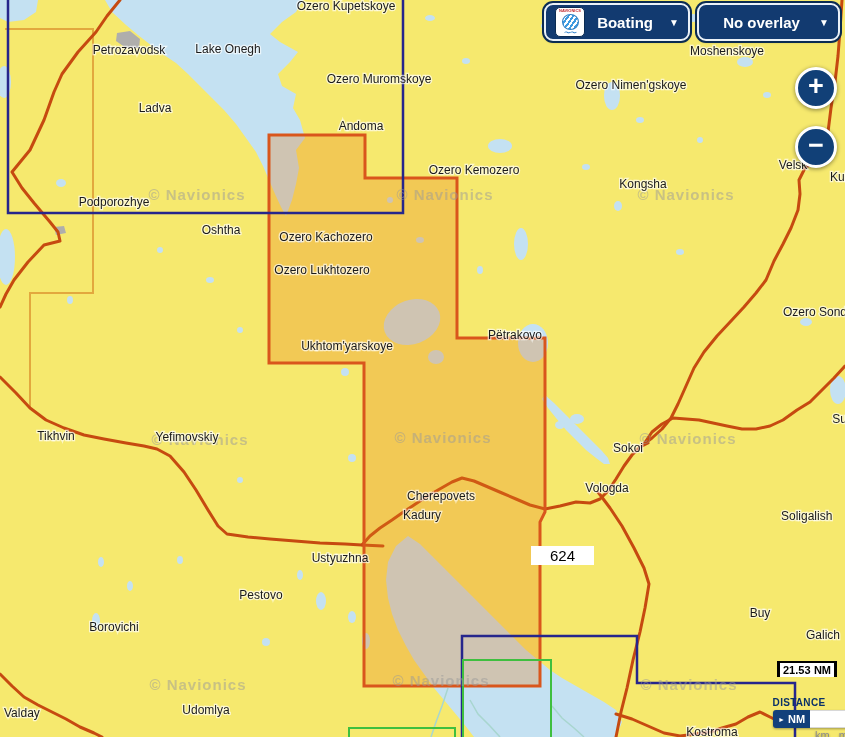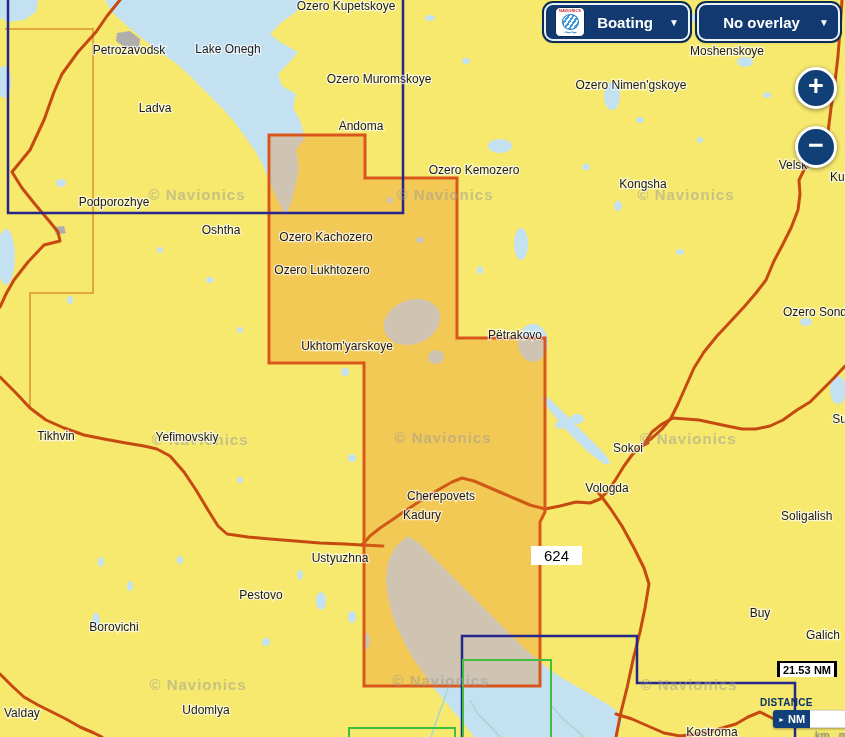--- a/index.html
+++ b/index.html
@@ -26,33 +26,33 @@
     color:#fff;font-size:27px;font-weight:bold;display:flex;align-items:center;justify-content:center;
     box-sizing:border-box;cursor:pointer;padding-bottom:3px;}
   #zoom-in{top:67px;}
   #zoom-out{top:126px;}
   
   .scalebar{position:absolute;left:777px;top:661px;width:60px;height:16px;background:#fff;
     border-top:2px solid #000;border-left:3px solid #000;border-right:3px solid #000;
     display:flex;justify-content:space-between;align-items:center;padding:0 3px;box-sizing:border-box;
     font-size:11px;font-weight:bold;color:#000;}
   
-  .dist-title{position:absolute;left:760px;top:697px;width:78px;text-align:left;
+  .dist-title{position:absolute;left:760px;top:697px;width:78px;text-align:center;
     color:#0A3168;font-weight:bold;font-size:10px;letter-spacing:.3px;}
   .dist-btns{position:absolute;left:773px;top:710px;display:flex;align-items:stretch;height:18px;
     filter:drop-shadow(0 1px 1px rgba(0,0,0,.35));}
   .unit-sel{background:#12407B;color:#fff;font-weight:bold;font-size:11px;display:flex;
     align-items:center;gap:3px;padding:0 5px;border-radius:3px 0 0 3px;cursor:pointer;}
   .unit-sel .tri{font-size:7px;}
   .unit-alt{background:#fff;color:#8C8C8C;font-size:11px;display:flex;align-items:center;gap:9px;
     padding:0 5px;border-radius:0 3px 3px 0;border:1px solid #D8D8D8;border-left:none;box-sizing:border-box;}
   .unit-alt span{cursor:pointer;margin-top:32px;}
   
   .region-tag{position:absolute;left:531px;top:546px;background:#fff;color:#000;
-    font-size:15px;line-height:19px;padding:0 13px;}
+    font-size:15px;line-height:19px;padding:0 19px;}
 </style>
 </head>
 <body>
 
 <div class="screen">
 
   <svg class="map" id="mapsvg" width="845" height="737" viewBox="0 0 845 737">
       <rect x="0" y="0" width="845" height="737" fill="#F6E96E"></rect>
       <polygon points="105,0 112,12 126,25 138,35 152,46 164,55 176,63 188,74 200,86 212,98 224,110 236,124 246,138 256,152 263,166 269,180 275,194 281,207 286,216 292,200 296,184 299,168 296,150 305,138 300,120 293,108 296,94 282,86 278,74 290,62 298,52 280,42 270,34 282,22 296,12 303,0" fill="#C4E1F2"></polygon>
       <polygon points="408,536 420,544 432,556 444,568 458,582 472,596 486,610 500,624 514,638 526,650 538,660 550,670 562,678 576,686 590,694 604,702 616,710 622,722 616,737 474,737 464,724 454,712 444,700 434,688 424,674 414,660 406,646 398,630 392,614 388,598 386,580 388,562 396,546" fill="#C4E1F2"></polygon>

